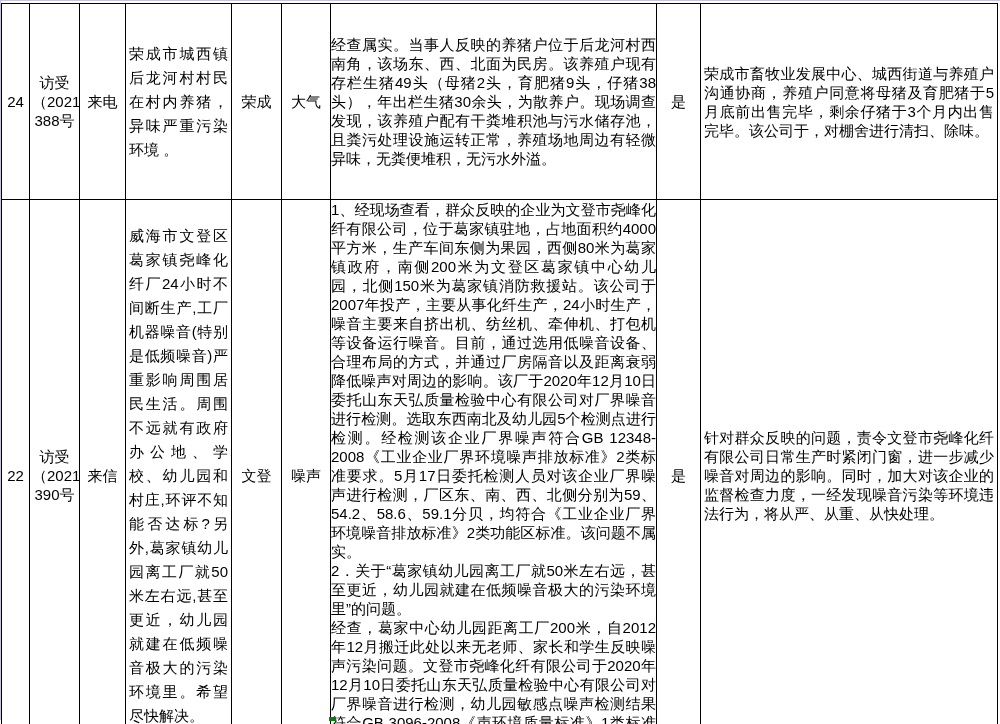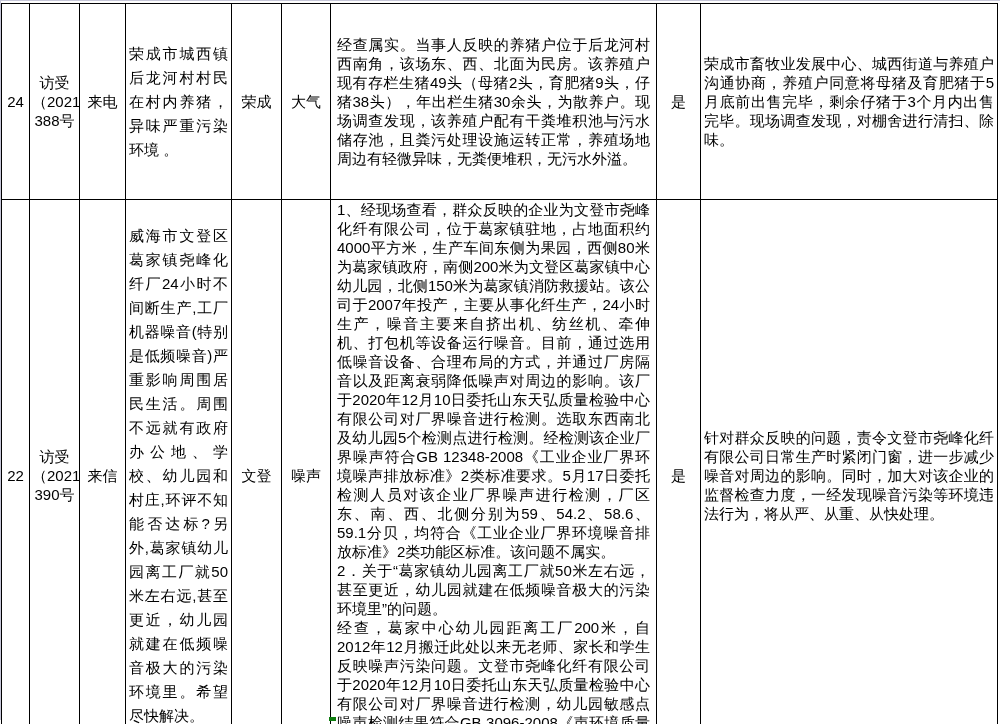--- a/index.html
+++ b/index.html
@@ -46,21 +46,21 @@
     padding: 0 2px;
   }
   .c-complaint {
     text-align: justify;
     line-height: 24px;
     padding: 0 3px;
   }
   .c-invest {
     text-align: justify;
     line-height: 19px;
-    padding: 0 6px;
+    padding: 0 0;
     white-space: pre-wrap;
   }
   .c-handle {
     text-align: justify;
     line-height: 19px;
     padding: 0 3px;
   }
   .green-mark {
     position: absolute;
     left: 329px; top: 717px;
@@ -90,21 +90,21 @@
     <tbody>
       <tr class="r0">
         <td class="c-center">24</td>
         <td class="c-center">访受（2021）388号</td>
         <td class="c-center">来电</td>
         <td class="c-complaint">荣成市城西镇后龙河村村民在村内养猪，异味严重污染环境 。</td>
         <td class="c-center">荣成</td>
         <td class="c-center">大气</td>
         <td class="c-invest">经查属实。当事人反映的养猪户位于后龙河村西南角，该场东、西、北面为民房。该养殖户现有存栏生猪49头（母猪2头，育肥猪9头，仔猪38头），年出栏生猪30余头，为散养户。现场调查发现，该养殖户配有干粪堆积池与污水储存池，且粪污处理设施运转正常，养殖场地周边有轻微异味，无粪便堆积，无污水外溢。</td>
         <td class="c-center">是</td>
-        <td class="c-handle">荣成市畜牧业发展中心、城西街道与养殖户沟通协商，养殖户同意将母猪及育肥猪于5月底前出售完毕，剩余仔猪于3个月内出售完毕。现场调查发现，对棚舍进行清扫、除味。</td>
+        <td class="c-handle">荣成市畜牧业发展中心、城西街道与养殖户沟通协商，养殖户同意将母猪及育肥猪于5月底前出售完毕，剩余仔猪于3个月内出售完毕。该公司于，对棚舍进行清扫、除味。</td>
       </tr>
       <tr class="r1">
         <td class="c-center">22</td>
         <td class="c-center">访受（2021）390号</td>
         <td class="c-center">来信</td>
         <td class="c-complaint">威海市文登区葛家镇尧峰化纤厂24小时不间断生产,工厂机器噪音(特别是低频噪音)严重影响周围居民生活。周围不远就有政府办公地、学校、幼儿园和村庄,环评不知能否达标?另外,葛家镇幼儿园离工厂就50米左右远,甚至更近，幼儿园就建在低频噪音极大的污染环境里。希望尽快解决。</td>
         <td class="c-center">文登</td>
         <td class="c-center">噪声</td>
         <td class="c-invest">1、经现场查看，群众反映的企业为文登市尧峰化纤有限公司，位于葛家镇驻地，占地面积约4000平方米，生产车间东侧为果园，西侧80米为葛家镇政府，南侧200米为文登区葛家镇中心幼儿园，北侧150米为葛家镇消防救援站。该公司于2007年投产，主要从事化纤生产，24小时生产，噪音主要来自挤出机、纺丝机、牵伸机、打包机等设备运行噪音。目前，通过选用低噪音设备、合理布局的方式，并通过厂房隔音以及距离衰弱降低噪声对周边的影响。该厂于2020年12月10日委托山东天弘质量检验中心有限公司对厂界噪音进行检测。选取东西南北及幼儿园5个检测点进行检测。经检测该企业厂界噪声符合GB 12348-2008《工业企业厂界环境噪声排放标准》2类标准要求。5月17日委托检测人员对该企业厂界噪声进行检测，厂区东、南、西、北侧分别为59、54.2、58.6、59.1分贝，均符合《工业企业厂界环境噪音排放标准》2类功能区标准。该问题不属实。
 2．关于“葛家镇幼儿园离工厂就50米左右远，甚至更近，幼儿园就建在低频噪音极大的污染环境里”的问题。

